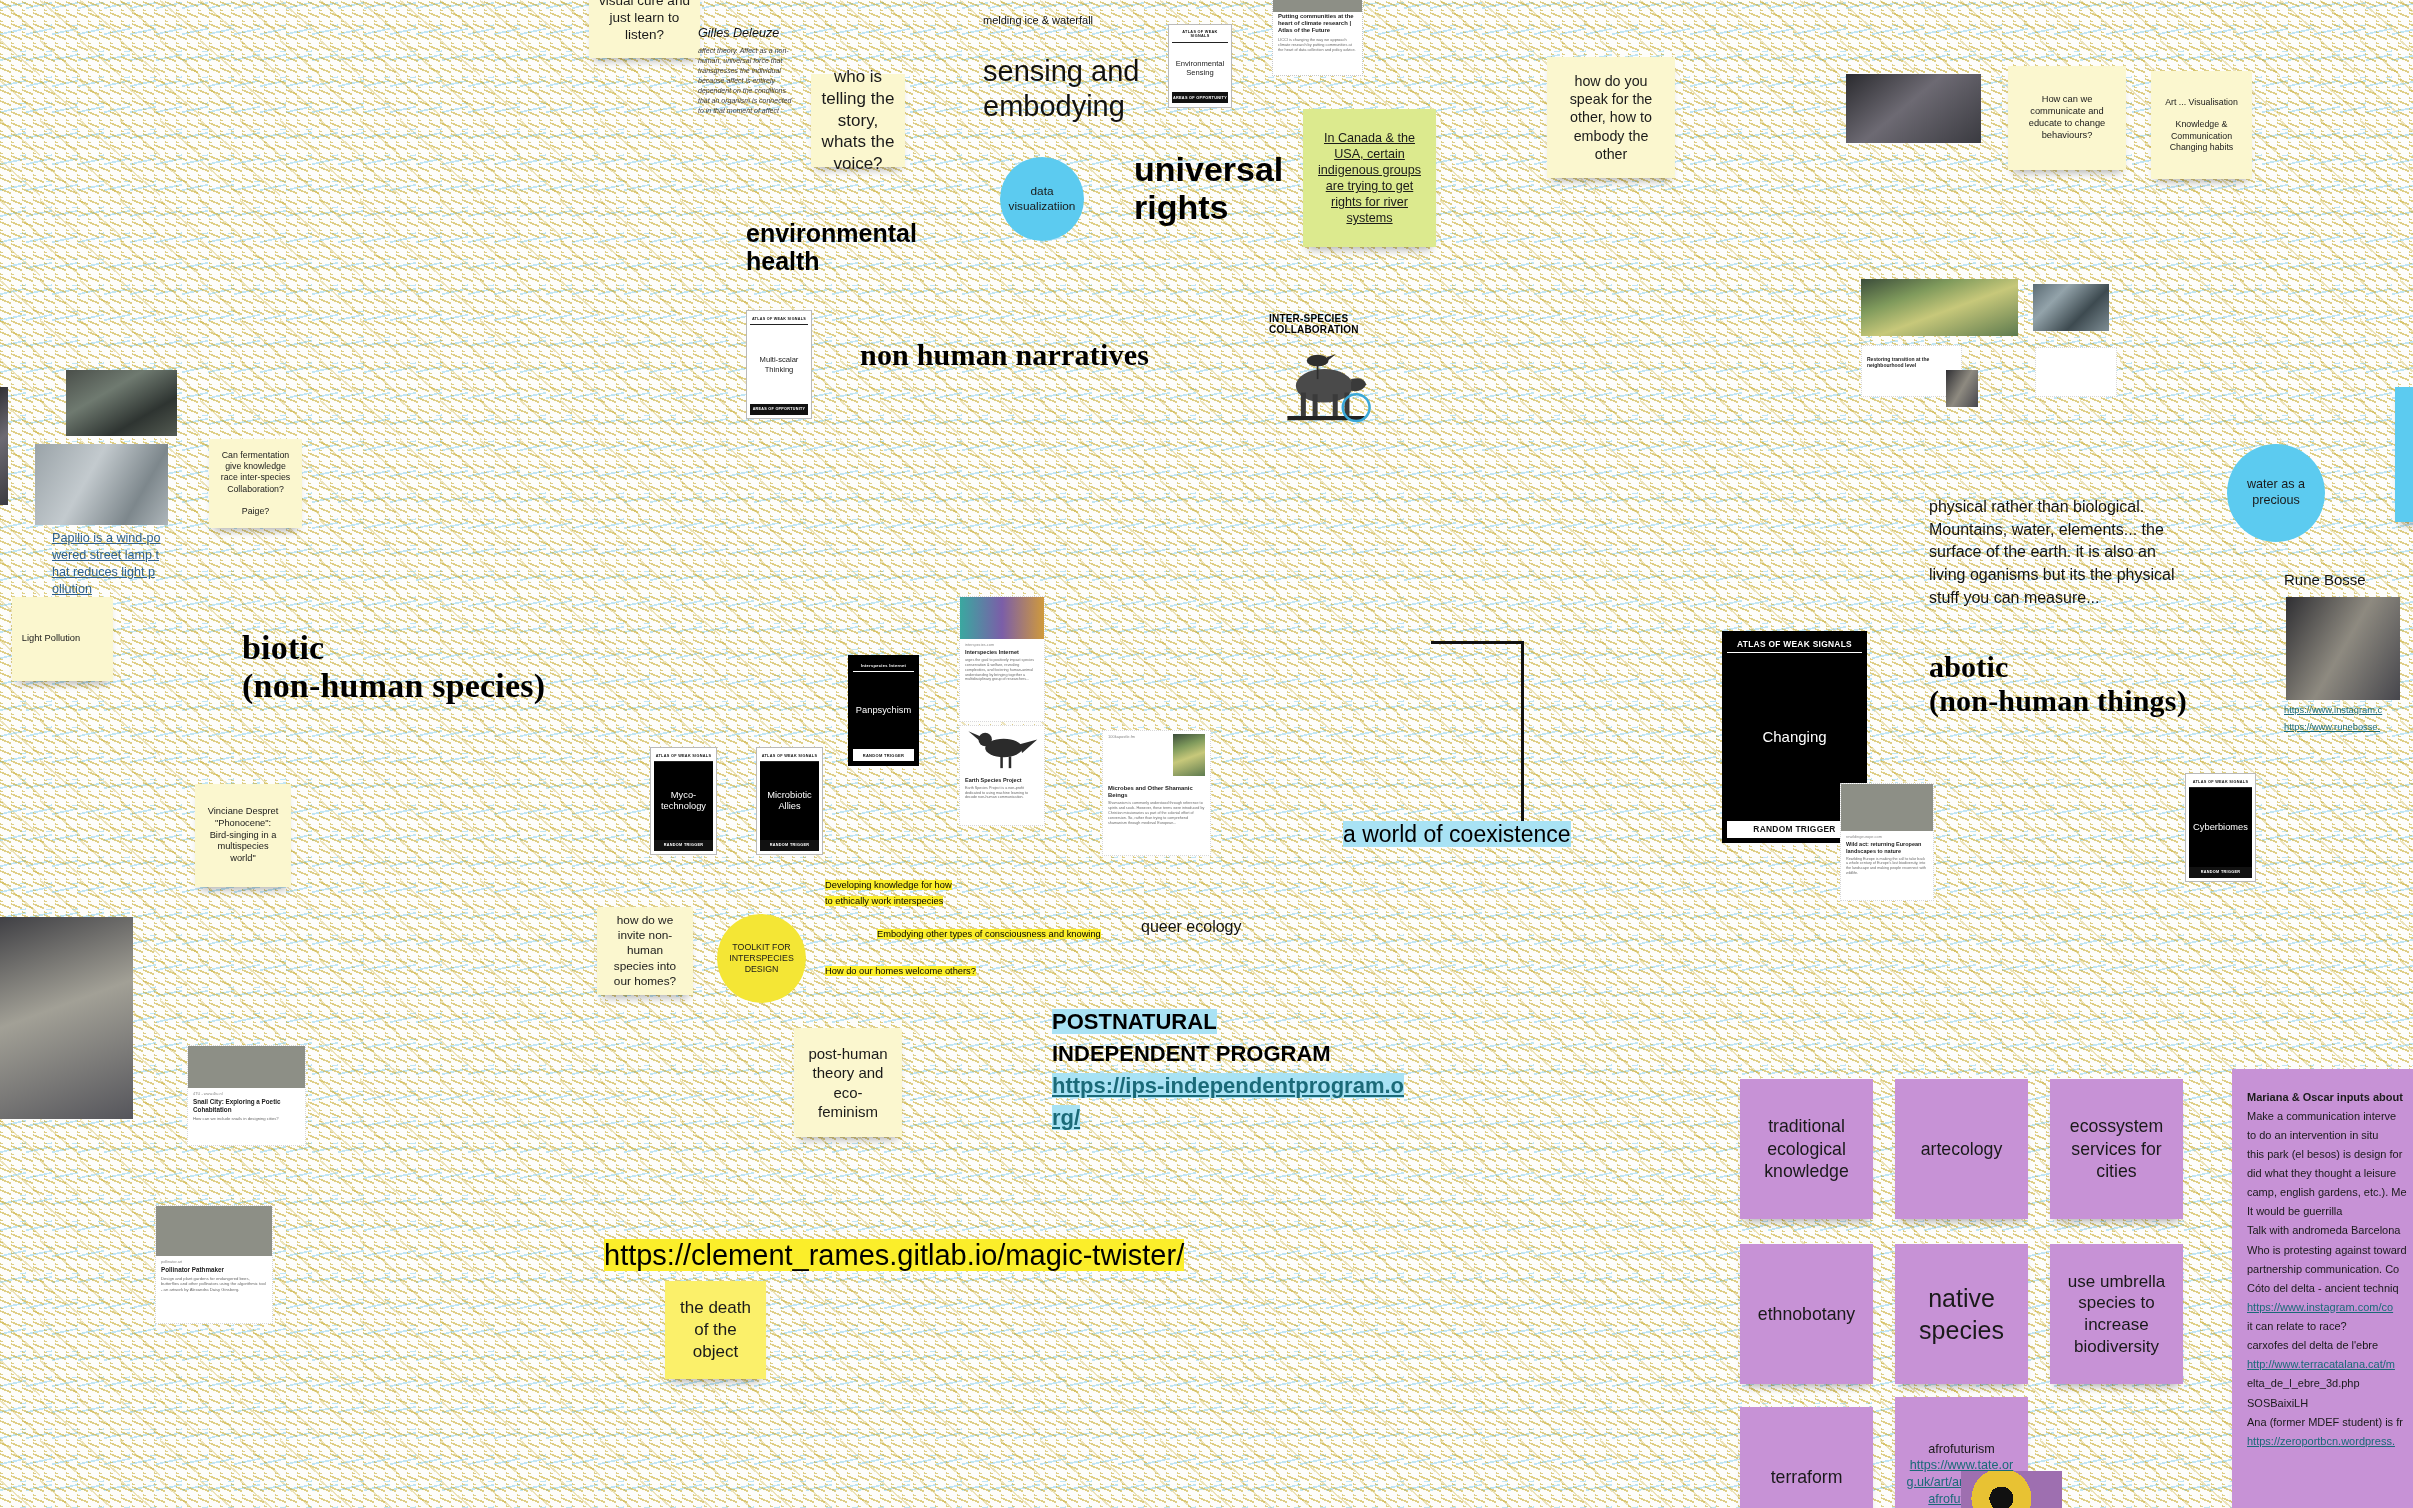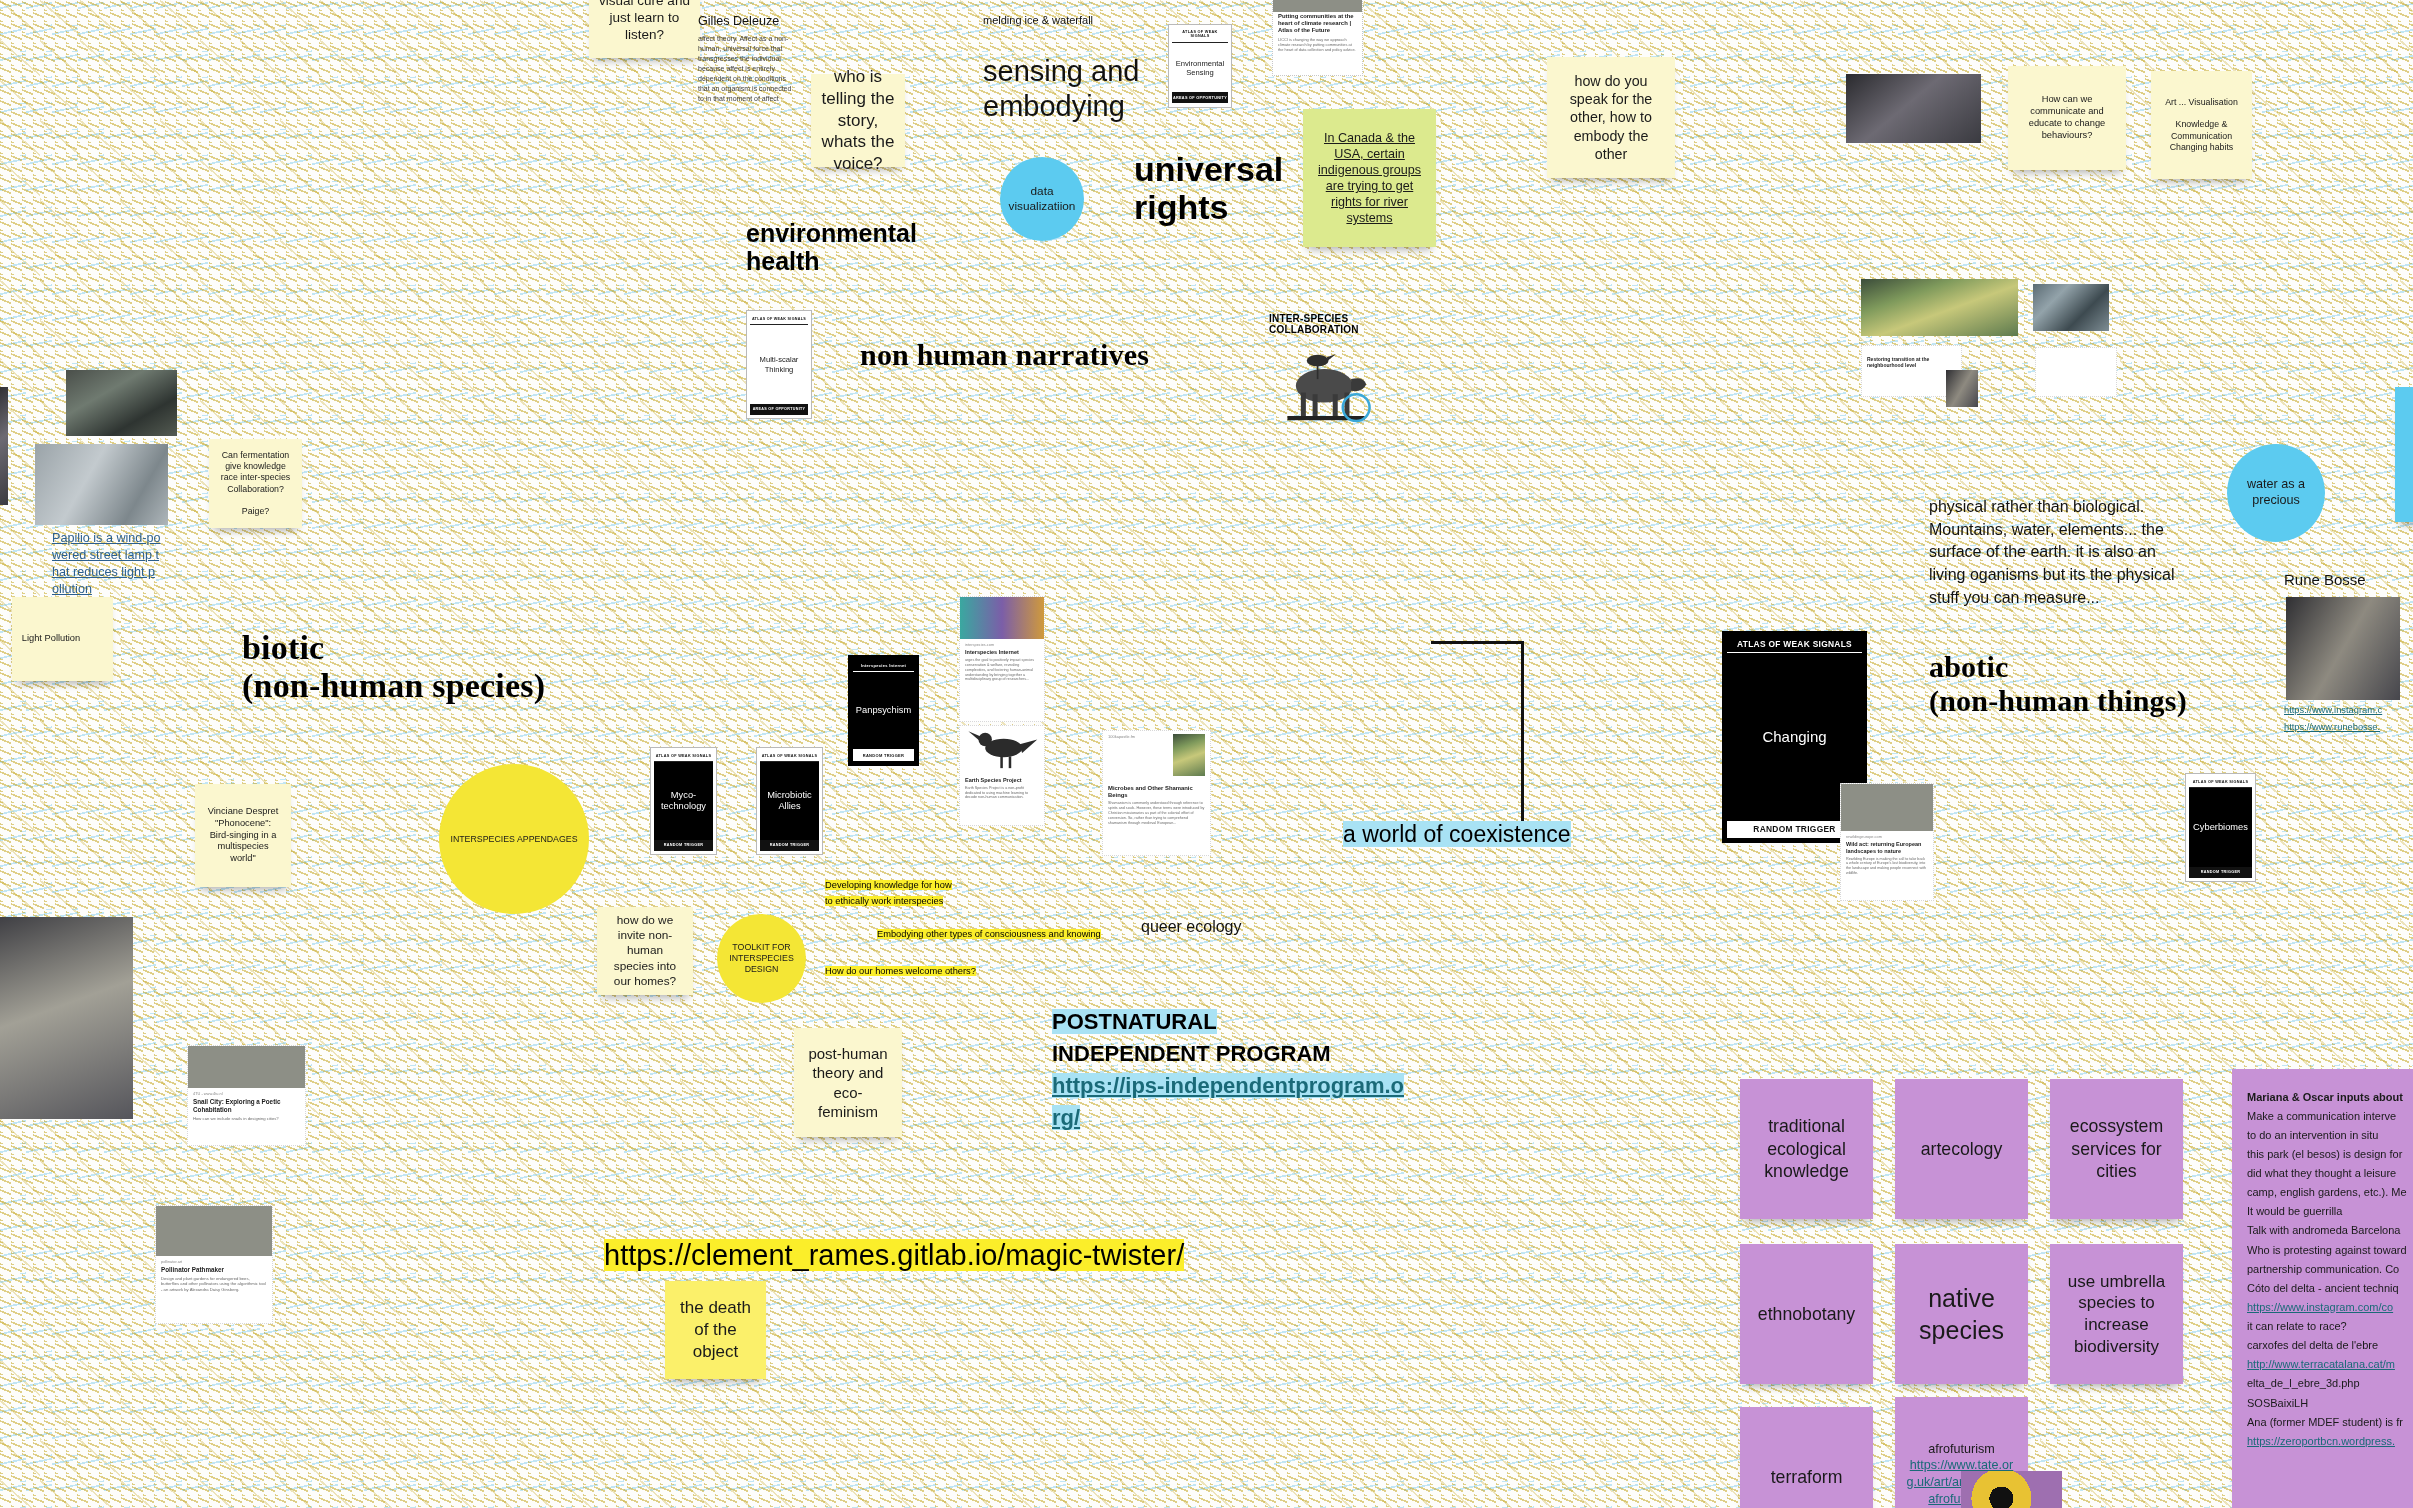--- a/index.html
+++ b/index.html
@@ -103,21 +103,21 @@
 
   .connector { background: #111; }
 </style>
 </head>
 <body>
 
 <div id="board">
 
   <div class="el sticky sq-yellowpale" style="left:589px; top:-23.6px; width:111px; height:82px; font-size:13.5px;">visual cure and just learn to listen?</div>
 
-  <div class="el" style="left:698px; top:14px; width:99px;">
+  <div class="el" style="left:698px; top:26px; width:99px;font-style:italic;">
     <div class="txt" style="font-size:12.6px; font-weight:400; margin-bottom:4.2px;">Gilles Deleuze</div>
     <div class="txt" style="font-size:7px; line-height:1.45; color:#3b3b3b;">affect theory. Affect as a non-human, universal force that transgresses the individual because affect is entirely dependent on the conditions that  an organism is connected to in that moment of affect</div>
   </div>
 
   <div class="el sticky sq-yellowpale" style="left:811px; top:74px; width:94px; height:93px; font-size:17px;">who is telling the story, whats the voice?</div>
 
   <div class="el txt" style="left:983px; top:13.5px; width:168px; font-size:11px;">melding ice &amp; waterfall</div>
 
   <div class="el sans-head" style="left:983px; top:54px; width:269px; font-size:29px; white-space:pre-line;">sensing and
 embodying</div>
@@ -208,21 +208,20 @@
 
   <div class="el sticky sq-yellowpale" style="left:11.8px; top:597px; width:101px; height:84px; font-size:9.3px; justify-content:flex-start;">Light Pollution</div>
 
   <div class="el photo ph-d" style="left:-6.7px; top:387px; width:15px; height:118px;"></div>
 
   <div class="el serif-head" style="left:242px; top:629px; width:353px; font-size:34px; white-space:pre-line;">biotic
 (non-human species)</div>
 
   <div class="el sticky sq-yellowpale" style="left:195px; top:784px; width:96px; height:103px; font-size:9.3px;">Vinciane Despret "Phonocene": Bird-singing in a multispecies world"</div>
 
-  <div class="el circle yl" style="left:439px; top:764px; width:150px; height:150px; font-size:8.8px;">INTERSPECIES APPENDAGES</div>
 
   <div class="el photo ph-g" style="left:-8.4px; top:917px; width:141px; height:202px;"></div>
 
   <div class="el card" style="left:959px; top:596px; width:86px; height:126px; border-style:dotted;">
     <div class="thumb" style="height:42px; background:linear-gradient(90deg,#3aa8a0,#7b5ea8,#d09a3c);"></div>
     <div class="meta" style="font-size:3.9px;">interspecies.com</div>
     <div class="ttl" style="font-size:5.5px;">Interspecies Internet</div>
     <div class="desc" style="font-size:3.7px;">urges the goal to positively impact species conservation &amp; welfare, revealing complexities, and fostering human-animal understanding by bringing together a multidisciplinary group of researchers...</div>
   </div>
 

